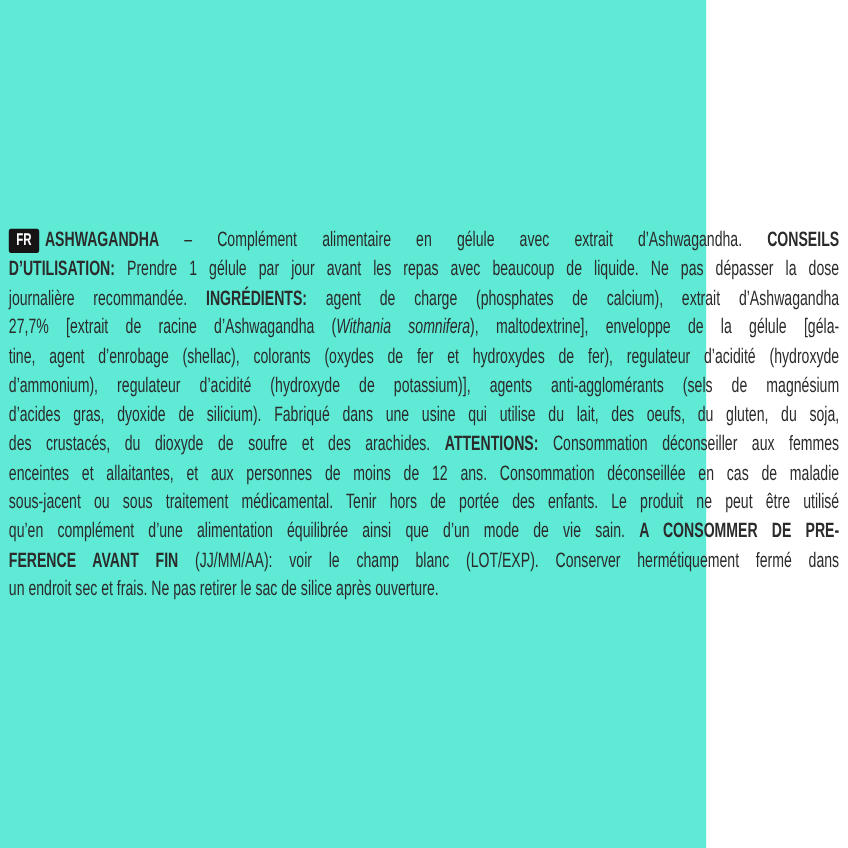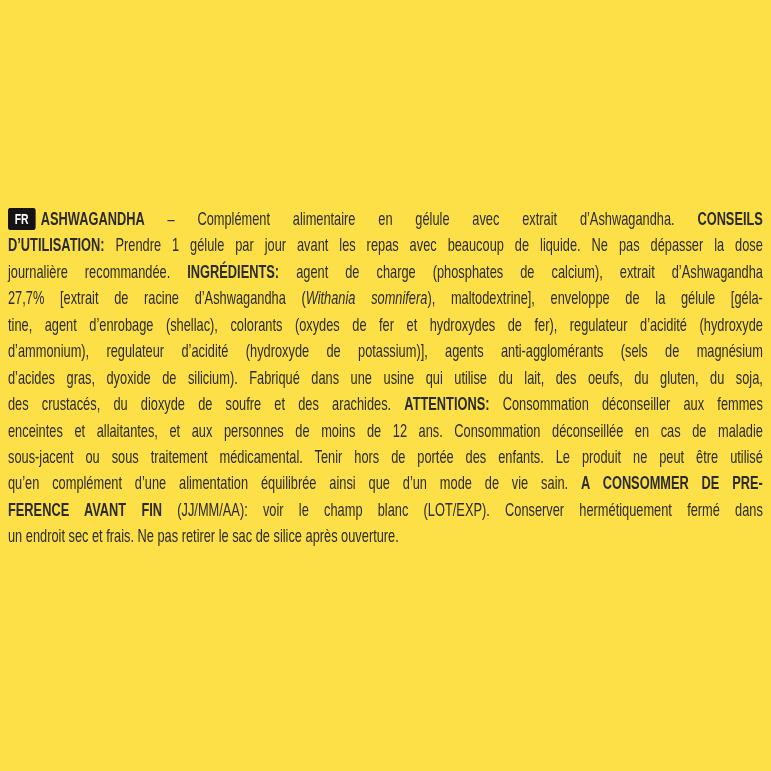--- a/index.html
+++ b/index.html
@@ -8,23 +8,23 @@
     background: #ffffff;
   }
   body {
     width: 771px;
     height: 771px;
     overflow: hidden;
     font-family: "Liberation Sans", "DejaVu Sans", sans-serif;
   }
   .sheet {
     position: relative;
-    width: 771px;
+    width: 642px;
     height: 771px;
-    background: #fde047;
+    background: #5eead4;
   }
   
   .condense {
     position: absolute;
     left: 8px;
     top: 206px;
     width: 1120px;
     transform: scaleX(0.674);
     transform-origin: 0 0;
     color: #2b2b2b;

